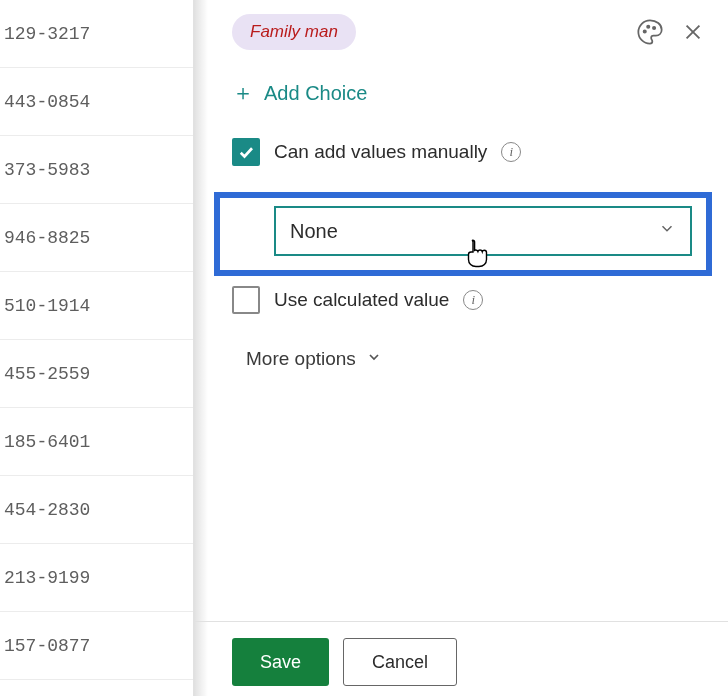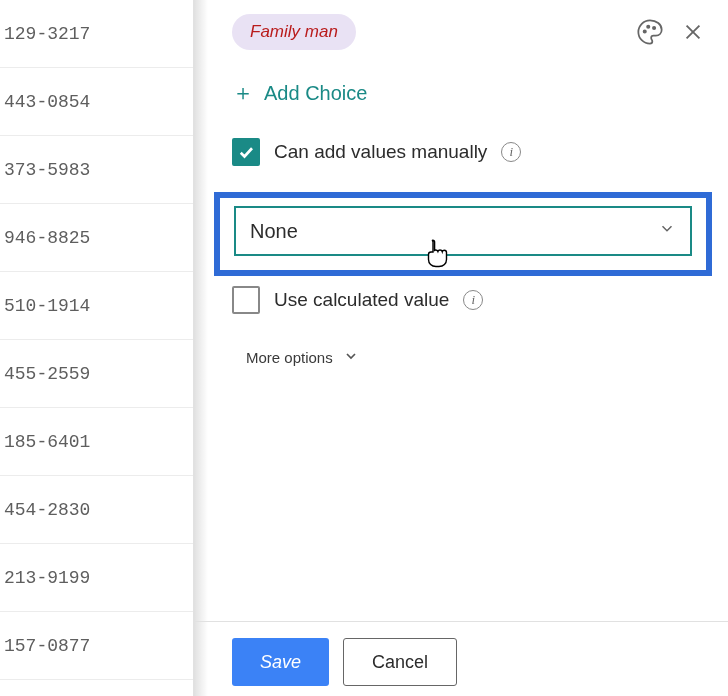--- a/index.html
+++ b/index.html
@@ -119,20 +119,21 @@
       position: relative;
       border: 2px solid #1a8a86;
       height: 50px;
       display: flex;
       align-items: center;
       padding: 0 14px;
       font-size: 20px;
       color: #2c2c2c;
       cursor: pointer;
       background: #fff;
+      margin-left: 40px;
     }
     .dropdown .chevron {
       position: absolute;
       right: 14px;
       top: 50%;
       transform: translateY(-50%);
     }
     .cursor-pointer {
       position: absolute;
       left: 188px;
@@ -146,21 +147,21 @@
       gap: 14px;
       font-size: 19px;
       color: #2c2c2c;
       margin-top: 14px;
       margin-bottom: 34px;
     }
     .more-options {
       display: inline-flex;
       align-items: center;
       gap: 10px;
-      font-size: 15px;
+      font-size: 19px;
       color: #3a3a3a;
       cursor: pointer;
       margin-left: 14px;
     }
     .footer {
       position: absolute;
       bottom: 10px;
       left: 0; right: 0;
       border-top: 1px solid #e1e1e1;
       padding: 16px 0 0 38px;
@@ -171,24 +172,23 @@
       height: 48px;
       padding: 0 28px;
       font-size: 18px;
       border-radius: 3px;
       cursor: pointer;
       display: inline-flex;
       align-items: center;
       justify-content: center;
     }
     .btn-primary {
-      background: #3b82f6;
+      background: #15803d;
       color: #fff;
       border: none;
-      font-style: italic;
     }
     .btn-secondary {
       background: #fff;
       color: #2c2c2c;
       border: 1px solid #666;
     }
   </style>
 </head>
 <body>
 

